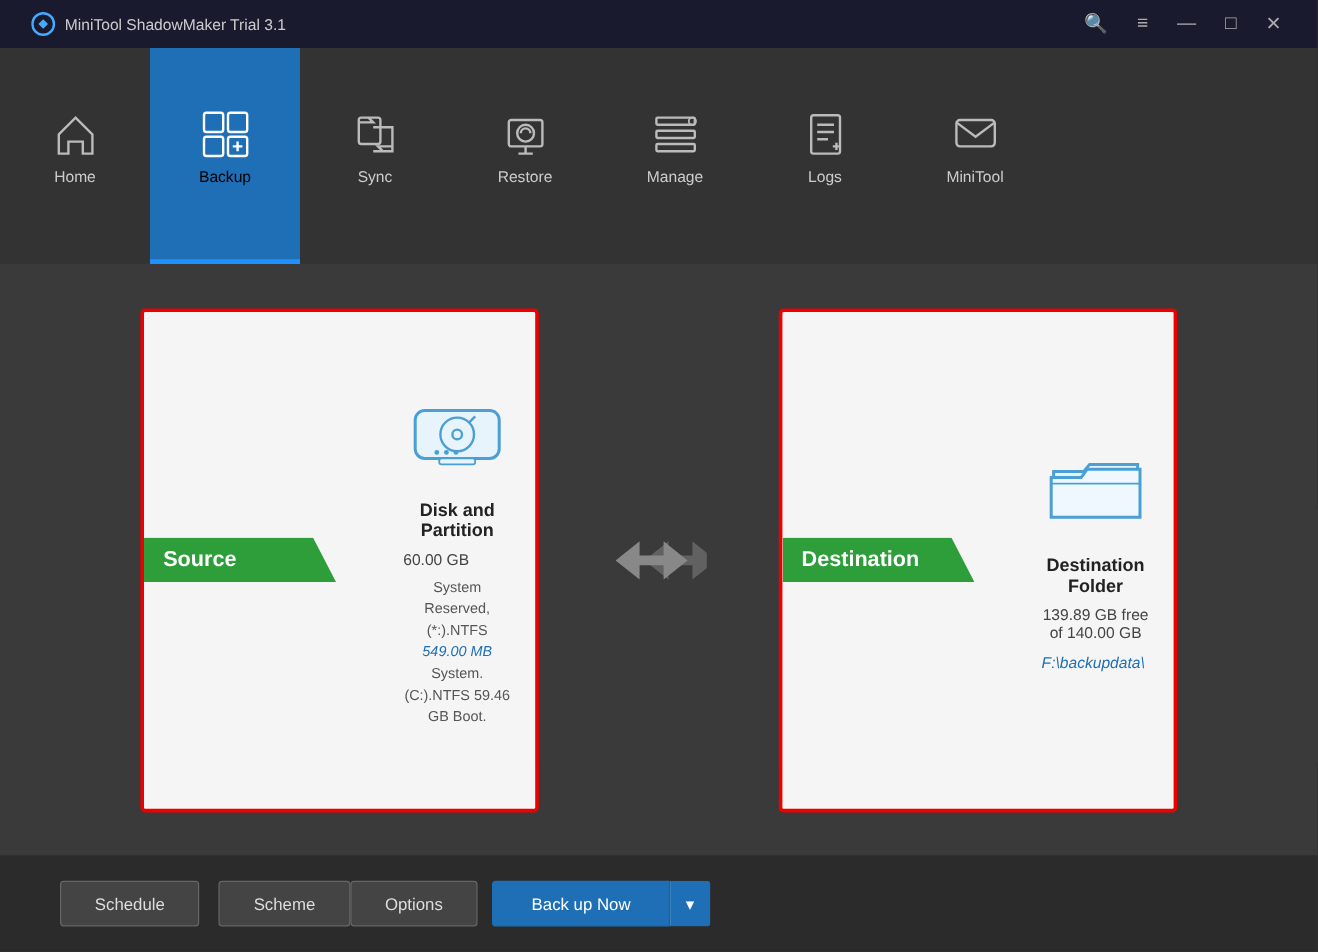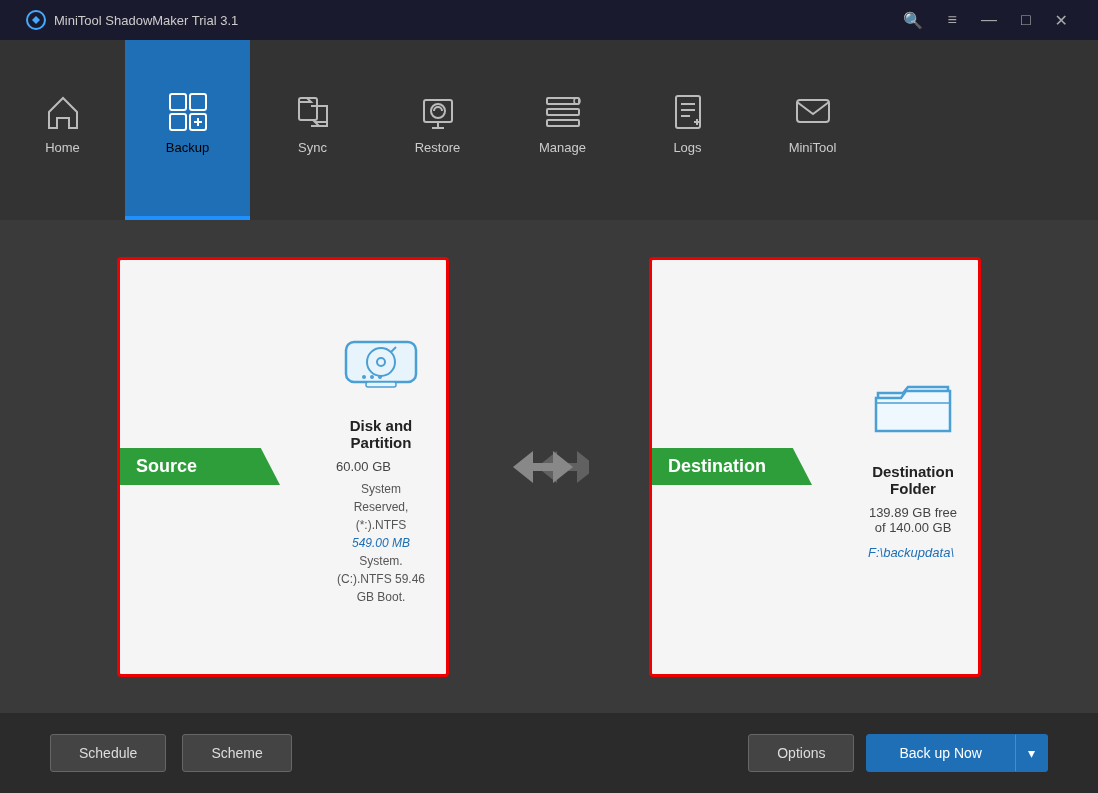--- a/index.html
+++ b/index.html
@@ -168,21 +168,21 @@
       justify-content: center;
     }
 
     
     .bottom-bar {
       background: #2b2b2b;
       height: 80px;
       display: flex;
       align-items: center;
       padding: 0 50px;
-      justify-content: space-between;
+      justify-content: flex-start;
     }
     .bottom-left { display: flex; gap: 16px; }
     .bottom-right { display: flex; gap: 0; }
 
     .btn-outline {
       background: #444;
       border: 1px solid #666;
       color: #ddd;
       padding: 10px 28px;
       font-size: 14px;

